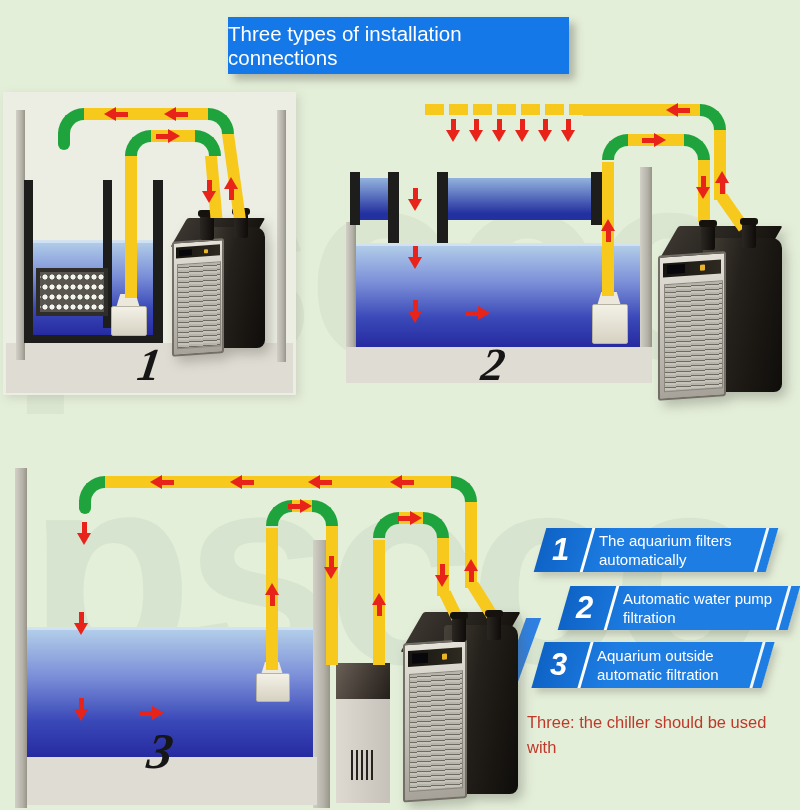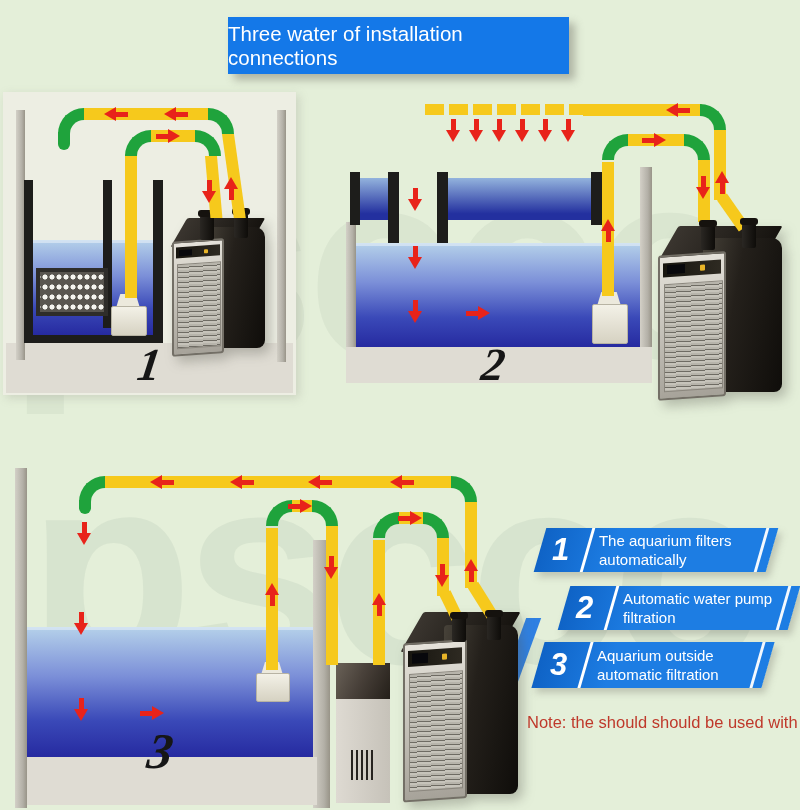--- a/index.html
+++ b/index.html
@@ -94,21 +94,21 @@
 </head>
 <body>
 
 <div id="page">
 
   <div class="wm" style="left:8px;top:110px;">psccc</div>
   <div class="wm" style="left:28px;top:415px;color:rgba(145,165,148,0.14);">psccc</div>
   <div class="wm-frag" style="left:508px;top:618px;width:15px;height:100px;transform:skewX(-20deg);"></div>
 
   <div class="title-box">
-    <span>Three water of installation connections</span>
+    <span>Three types of installation connections</span>
   </div>
 
   <div class="panel" style="left:3px;top:92px;width:293px;height:303px;"></div>
   <div class="floor" style="left:6px;top:343px;width:287px;height:50px;"></div>
   <div class="wall" style="left:16px;top:110px;width:9px;height:250px;"></div>
   <div class="wall" style="left:277px;top:110px;width:9px;height:252px;"></div>
 
   <div class="post" style="left:24px;top:180px;width:9px;height:163px;"></div>
   <div class="post" style="left:103px;top:180px;width:9px;height:148px;"></div>
   <div class="post" style="left:153px;top:180px;width:10px;height:163px;"></div>
@@ -293,16 +293,16 @@
     <div class="num">3</div>
     <div class="sep"></div>
     <div class="txt">
       <div>Aquarium outside</div>
       <div>automatic filtration</div>
     </div>
     <div class="endline"></div>
   </div>
 
   <div class="note">
-    <div>Note: the should should be used with</div>
+    <div>Three: the chiller should be used with</div>
   </div>
 
 </div>
 
 </body></html>

